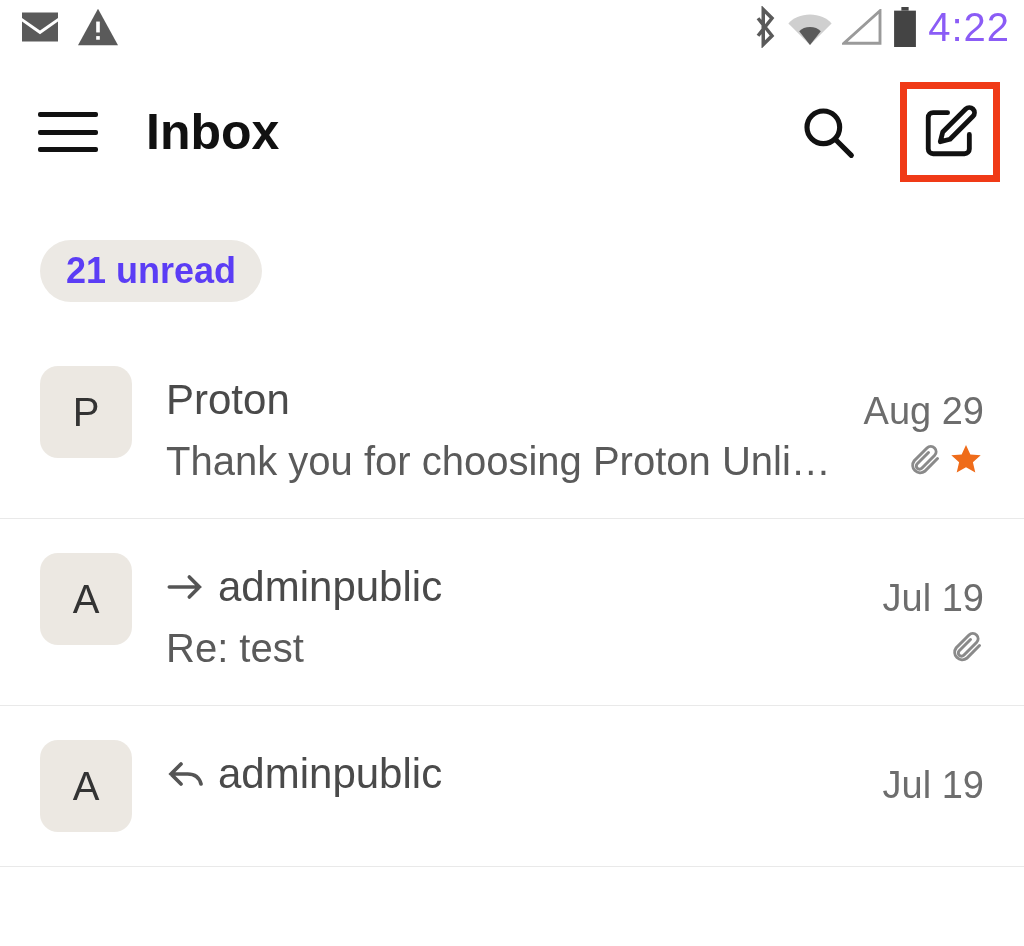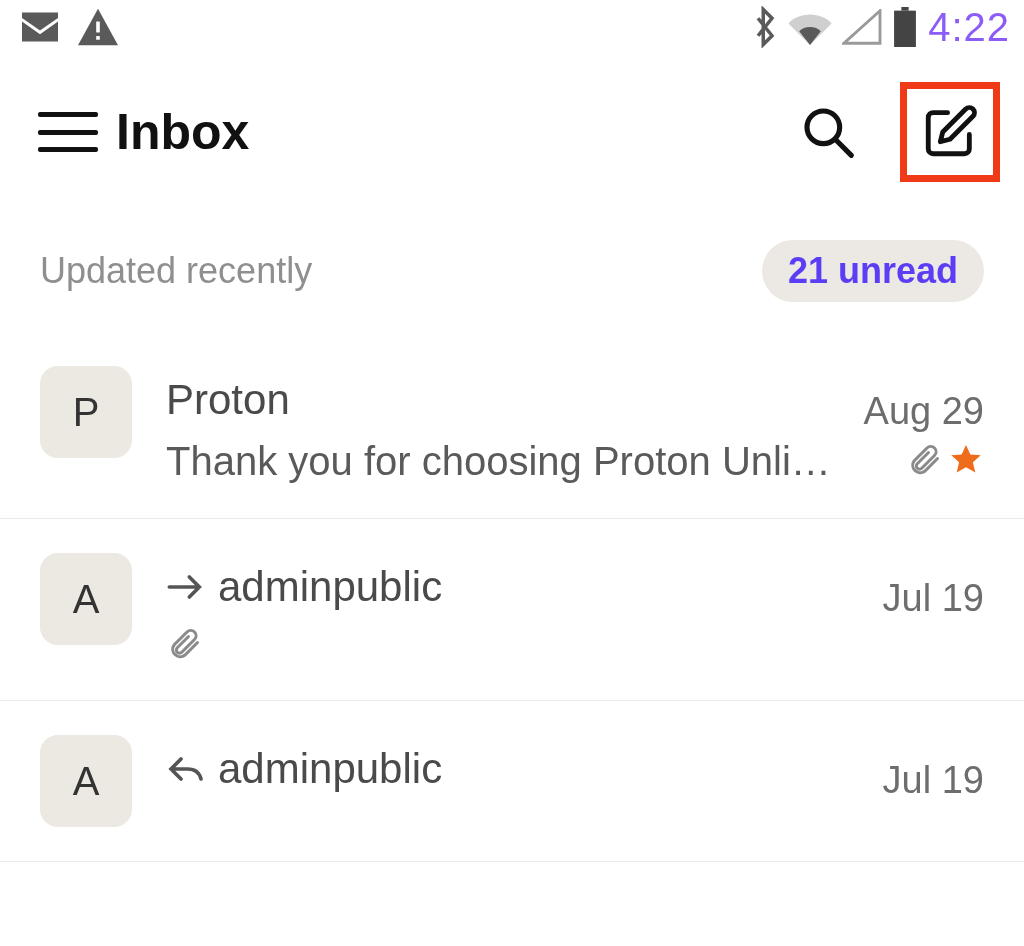--- a/index.html
+++ b/index.html
@@ -7,21 +7,21 @@
 
   
   .status-bar { height: 54px; display: flex; align-items: center; justify-content: space-between; padding: 0 14px 0 18px; }
   .status-left, .status-right { display: flex; align-items: center; gap: 14px; }
   .status-right { gap: 10px; }
   .status-time { font-size: 40px; font-weight: 400; color: #8b5cf6; letter-spacing: 1px; }
   .ic { display: inline-flex; align-items: center; justify-content: center; color: #5a5a5a; }
   .ic svg { display: block; }
 
   
-  .app-header { display: flex; align-items: center; padding: 28px 24px 28px 38px; }
+  .app-header { display: flex; align-items: center; padding: 28px 24px 28px 38px; gap: 30px; }
   .hamburger { width: 60px; height: 48px; display: flex; flex-direction: column; justify-content: space-between; cursor: pointer; padding: 4px 0; }
   .hamburger span { display: block; height: 5px; background: #111; border-radius: 2px; width: 60px; }
   .title { font-size: 50px; font-weight: 700; color: #111; flex: 1; margin-left: 18px;}
   .header-actions { display: flex; align-items: center; gap: 40px; }
   .search-btn { width: 64px; height: 64px; display:flex; align-items:center; justify-content:center; cursor:pointer;}
   .compose-wrap { border: 7px solid #f03a17; padding: 8px; }
   .compose-btn { width: 70px; height: 70px; display:flex; align-items:center; justify-content:center; cursor:pointer;}
 
   
   .update-row { display:flex; align-items:center; justify-content:space-between; padding: 30px 40px 30px 40px; }
@@ -112,21 +112,20 @@
               <path fill="none" stroke="#111" stroke-width="2" stroke-linecap="round" stroke-linejoin="round" d="M11 4H5a2 2 0 0 0-2 2v13a2 2 0 0 0 2 2h13a2 2 0 0 0 2-2v-6"></path>
               <path fill="none" stroke="#111" stroke-width="2" stroke-linecap="round" stroke-linejoin="round" d="M18.5 2.5a2.1 2.1 0 0 1 3 3L12 15l-4 1 1-4 9.5-9.5z"></path>
             </svg>
         </span>
       </div>
     </div>
   </div>
 </div>
 
 <div class="update-row">
-  <div class="updated-text">Updated recently</div>
   <div class="unread-pill">21 unread</div>
 </div>
 
 <div class="list" id="email-list">
     <div class="email">
     <div class="avatar">P</div>
     <div class="body">
       <div class="line1">
         <div class="sender-wrap">
 
@@ -155,20 +154,21 @@
           <span class="arrow-ic">
               <svg width="40" height="30" viewBox="0 0 24 18">
                 <path fill="none" stroke="#555" stroke-width="2.2" stroke-linecap="round" d="M2 9h18M14 3l6 6-6 6"></path>
               </svg>
             </span>
           <span class="sender">adminpublic</span>
         </div>
         <span class="date">Jul 19</span>
       </div>
       <div class="line2">
+        <span class="subject">Re: test</span>
         <span class="badges">
             <span class="clip-ic"><svg width="36" height="36" viewBox="0 0 24 24">
                 <path fill="none" stroke="currentColor" stroke-width="2" stroke-linecap="round" d="M21 11l-8.5 8.5a5 5 0 0 1-7-7L14 4a3.5 3.5 0 0 1 5 5l-8.5 8.5a2 2 0 0 1-3-3L15 7"></path>
               </svg></span>
           </span>
       </div>
     </div>
     </div>
     <div class="email">
     <div class="avatar">A</div>

